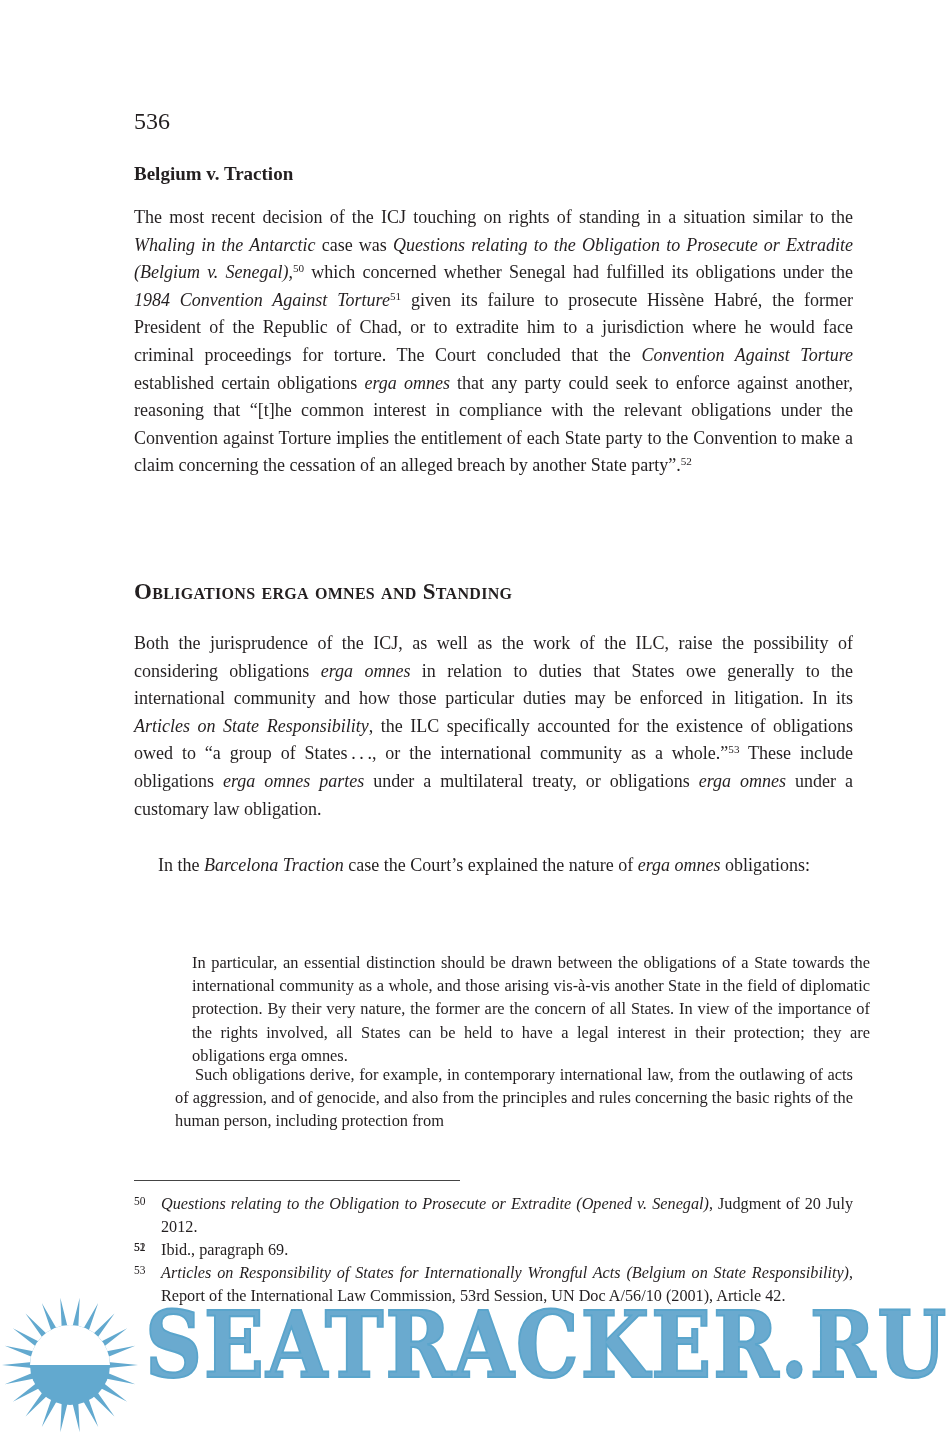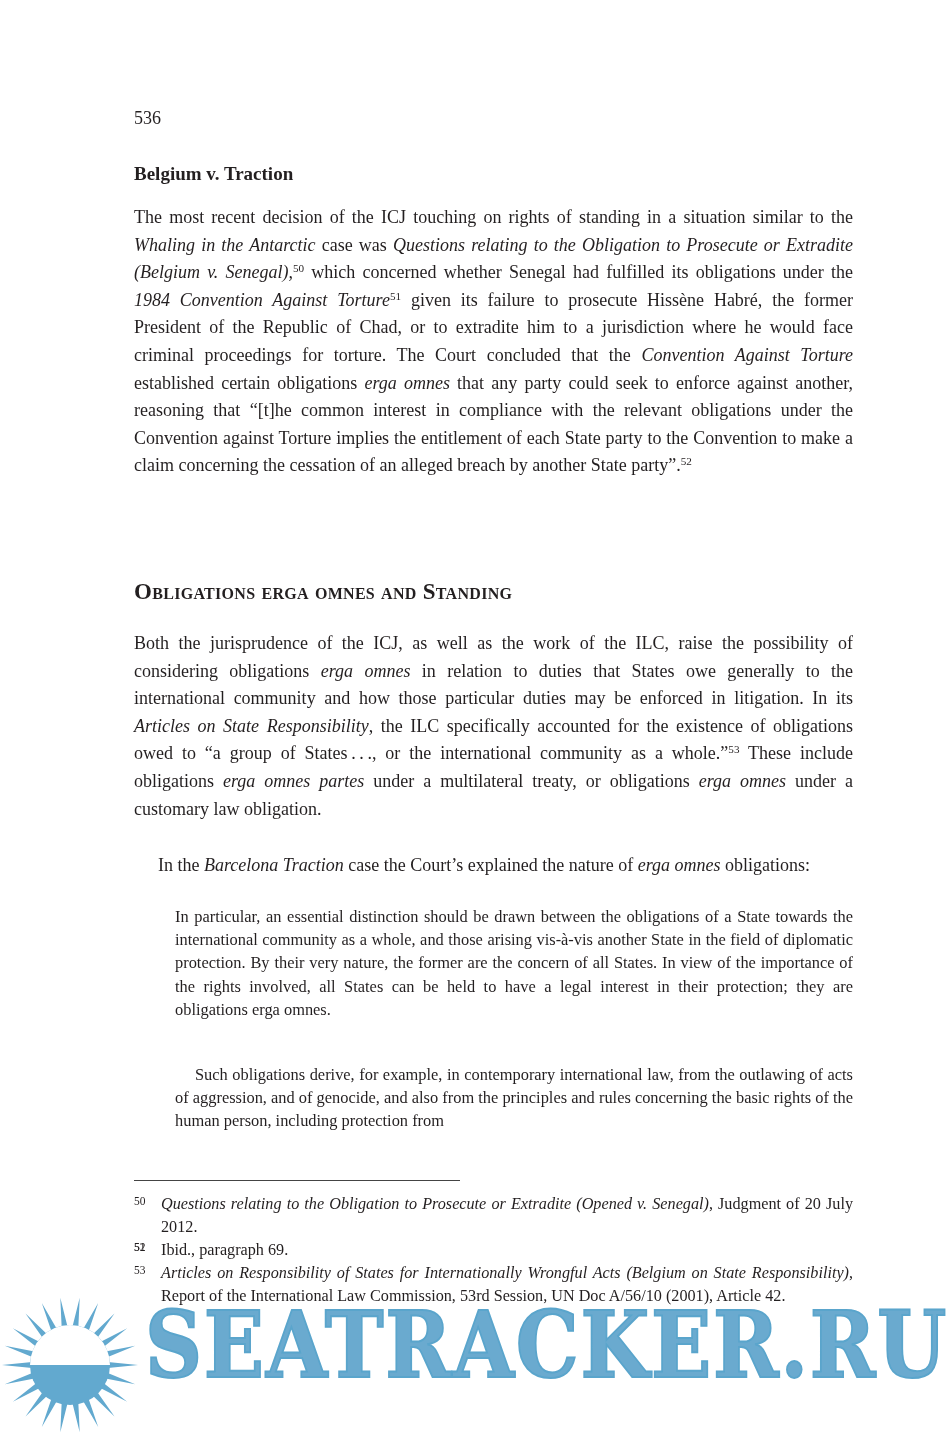--- a/index.html
+++ b/index.html
@@ -26,21 +26,21 @@
       top: 108px;
       left: 134px;
       width: 719px;
       height: 22px;
       font-size: 17px;
     }
     .page-number {
       position: absolute;
       left: 0;
       top: 0;
-      font-size: 18px;
+      font-size: 24px;
     }
     .running-title {
       position: absolute;
       left: 0;
       right: 0;
       text-align: center;
       font-size: 14.5px;
       letter-spacing: 0.4px;
       top: 2px;
     }
@@ -75,21 +75,21 @@
     .p3 { top: 852px; text-indent: 24px; }
     .blockquote {
       position: absolute;
       left: 175px;
       width: 678px;
       font-size: 16.4px;
       line-height: 23.2px;
       text-align: justify;
       margin: 0;
     }
-    .bq1 { top: 905px; }
+    .bq1 { top: 951px; margin-left: 17px; }
     .bq2 { top: 1063px; text-indent: 20px; }
     sup {
       font-size: 0.62em;
       vertical-align: 0.55em;
       line-height: 0;
     }
     em { font-style: italic; }
     .footnote-rule {
       position: absolute;
       left: 134px;

